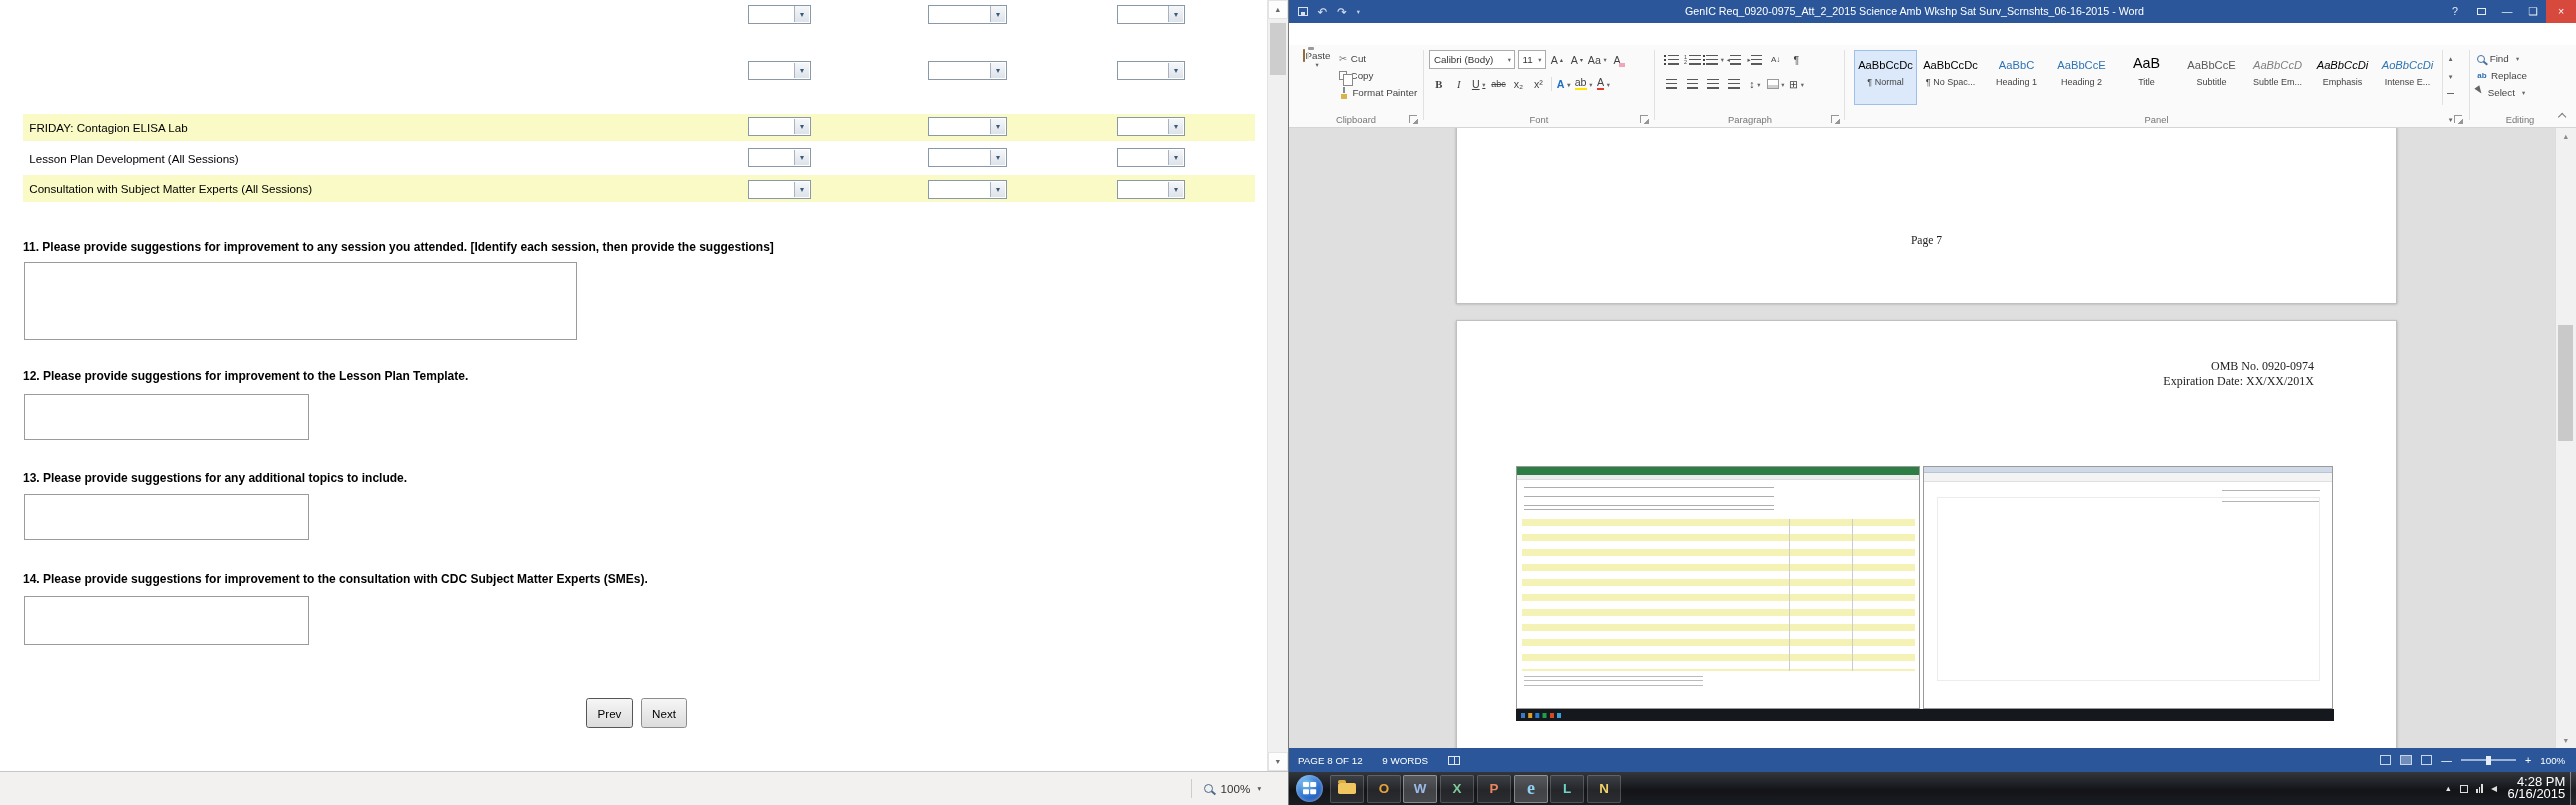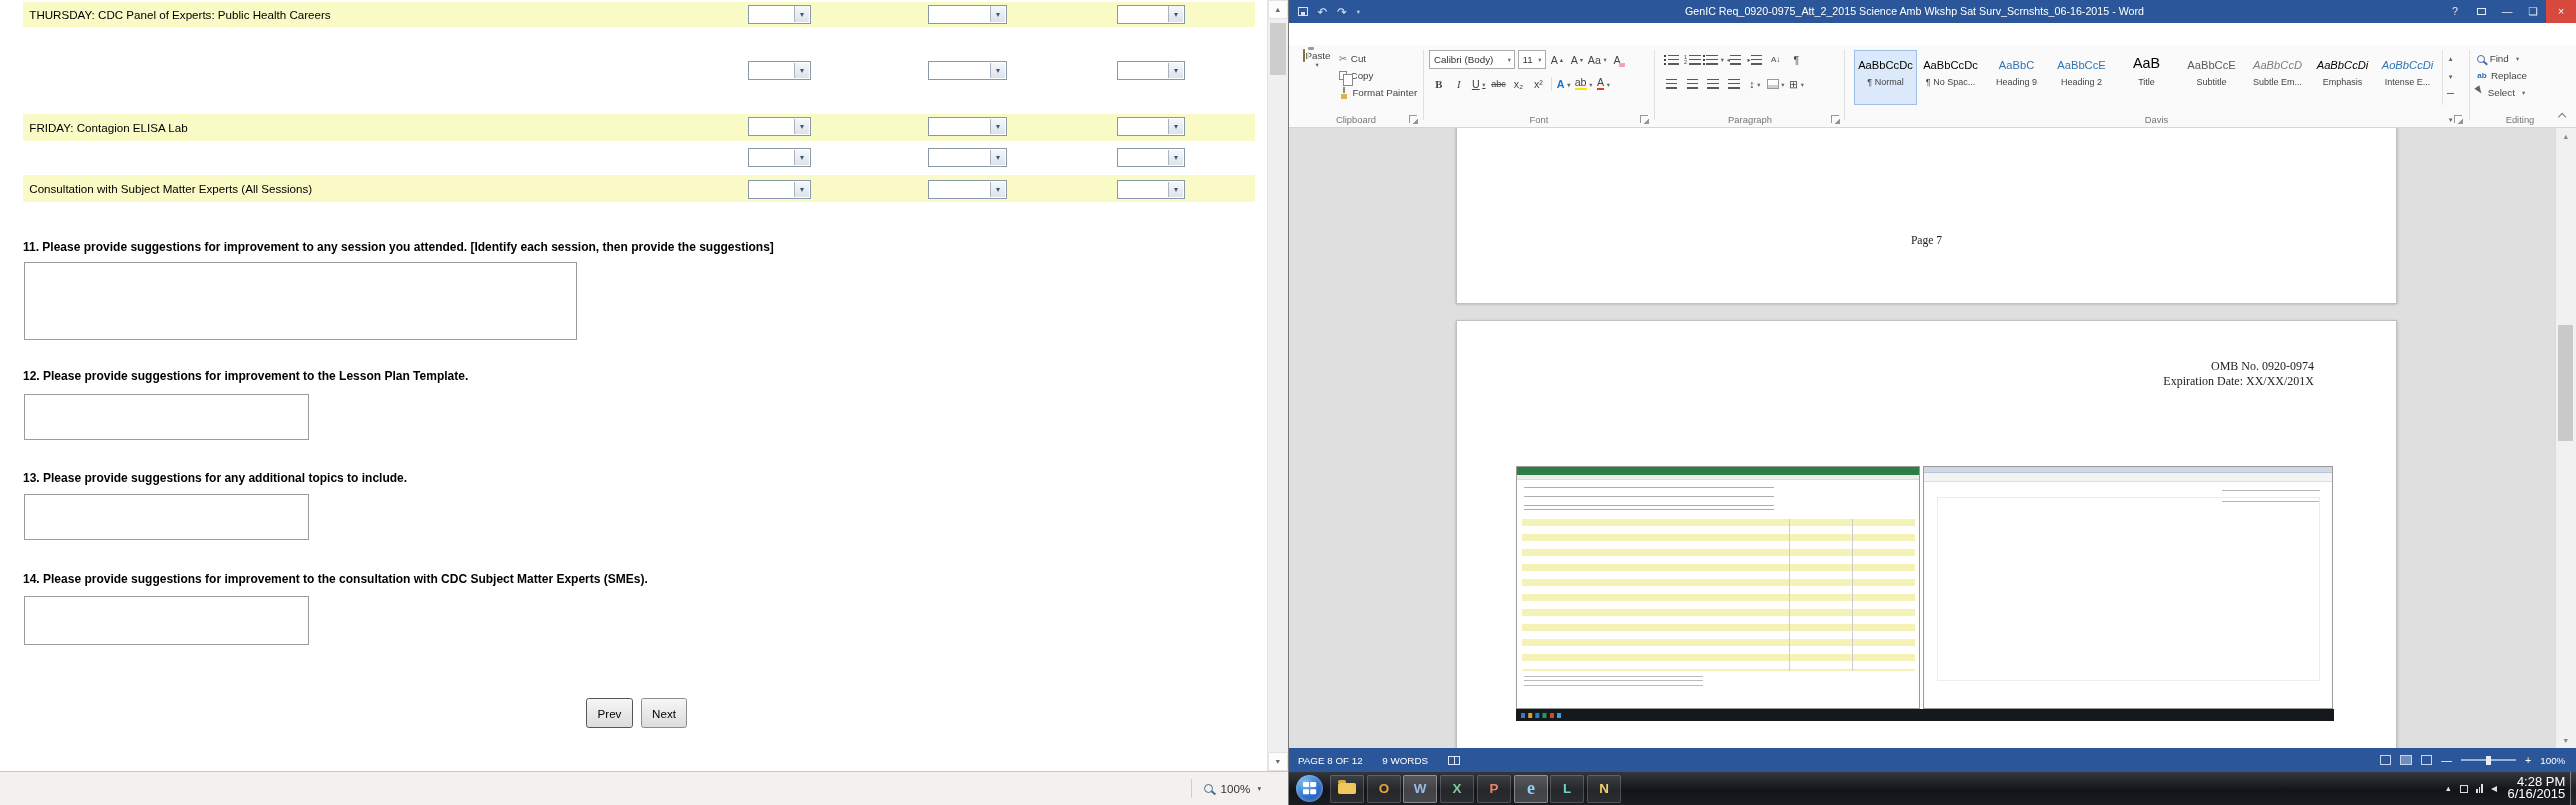--- a/index.html
+++ b/index.html
@@ -272,25 +272,25 @@
   .ti-box{width:8px;height:8px;border:0.9px solid #ddd}
   .clock{position:absolute;right:10.7px;top:3.6px;text-align:right;color:#fff;font-size:13px;line-height:12.5px;white-space:nowrap}
   .showdesk{position:absolute;right:0;top:0;width:6.3px;height:100%;
     border-left:0.9px solid rgba(255,255,255,.4);background:rgba(255,255,255,.05)}
 </style>
 </head>
 <body>
 
 <section class="browser">
 
-  <div class="srow row1">
-    <span>THURSDAY: CDC Panel of Experts: Public Health Careers</span>
-  </div>
   <div class="srow row3">
     <span>FRIDAY: Contagion ELISA Lab</span>
+  </div>
+  <div class="srow row4">
+    <span>Lesson Plan Development (All Sessions)</span>
   </div>
   <div class="srow row5">
     <span>Consultation with Subject Matter Experts (All Sessions)</span>
   </div>
 
   <div class="sel selr1 c1">
       <span class="selarrow">▾</span>
     </div>
   <div class="sel selr1 c2">
       <span class="selarrow">▾</span>
@@ -510,21 +510,21 @@
       <div class="scard selcard sc1">
         <div class="sprev">AaBbCcDc</div>
         <div class="sname">¶ Normal</div>
       </div>
       <div class="scard sc2">
         <div class="sprev">AaBbCcDc</div>
         <div class="sname">¶ No Spac...</div>
       </div>
       <div class="scard cs3 sc3">
         <div class="sprev">AaBbC</div>
-        <div class="sname">Heading 9</div>
+        <div class="sname">Heading 1</div>
       </div>
       <div class="scard cs4 sc4">
         <div class="sprev">AaBbCcE</div>
         <div class="sname">Heading 2</div>
       </div>
       <div class="scard cs5 sc5">
         <div class="sprev">AaB</div>
         <div class="sname">Title</div>
       </div>
       <div class="scard cs6 sc6">
@@ -544,21 +544,21 @@
         <div class="sname">Intense E...</div>
       </div>
       <div class="sgal">
         <span>▲</span>
         <span>▼</span>
         <span>
             <span class="morebar"></span>
             <i>▼</i>
           </span>
       </div>
-      <div class="glabel">Davis</div>
+      <div class="glabel">Panel</div>
       <span class="launcher"></span>
     </div>
     <span class="gsep" style="left:1180px"></span>
 
     <div class="group g-edit">
       <div class="edrow ed1">
         <span class="ic-find"></span>
         <span>Find</span>
         <span class="ca">▾</span>
       </div>

